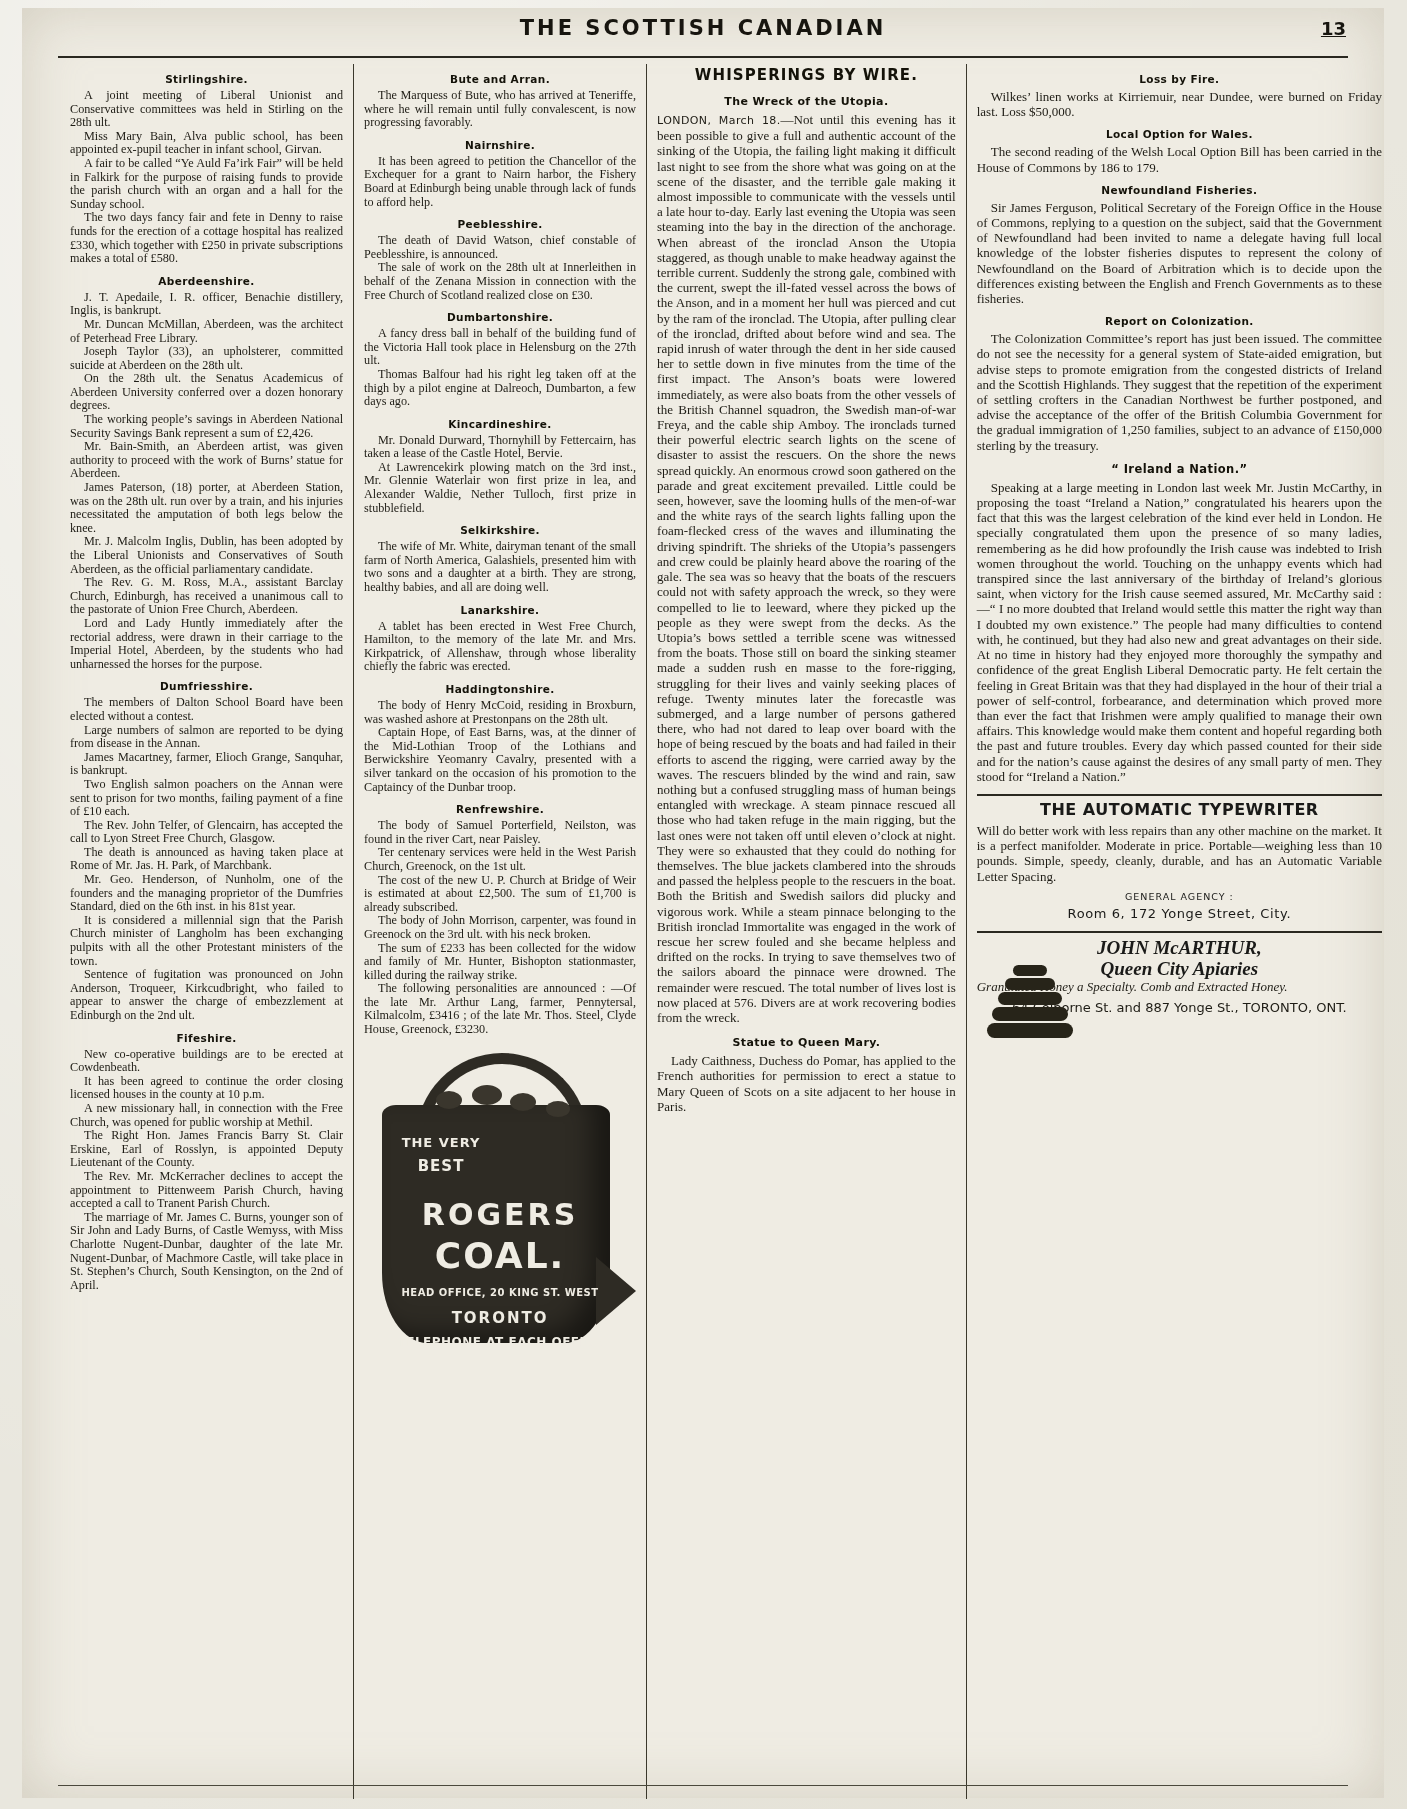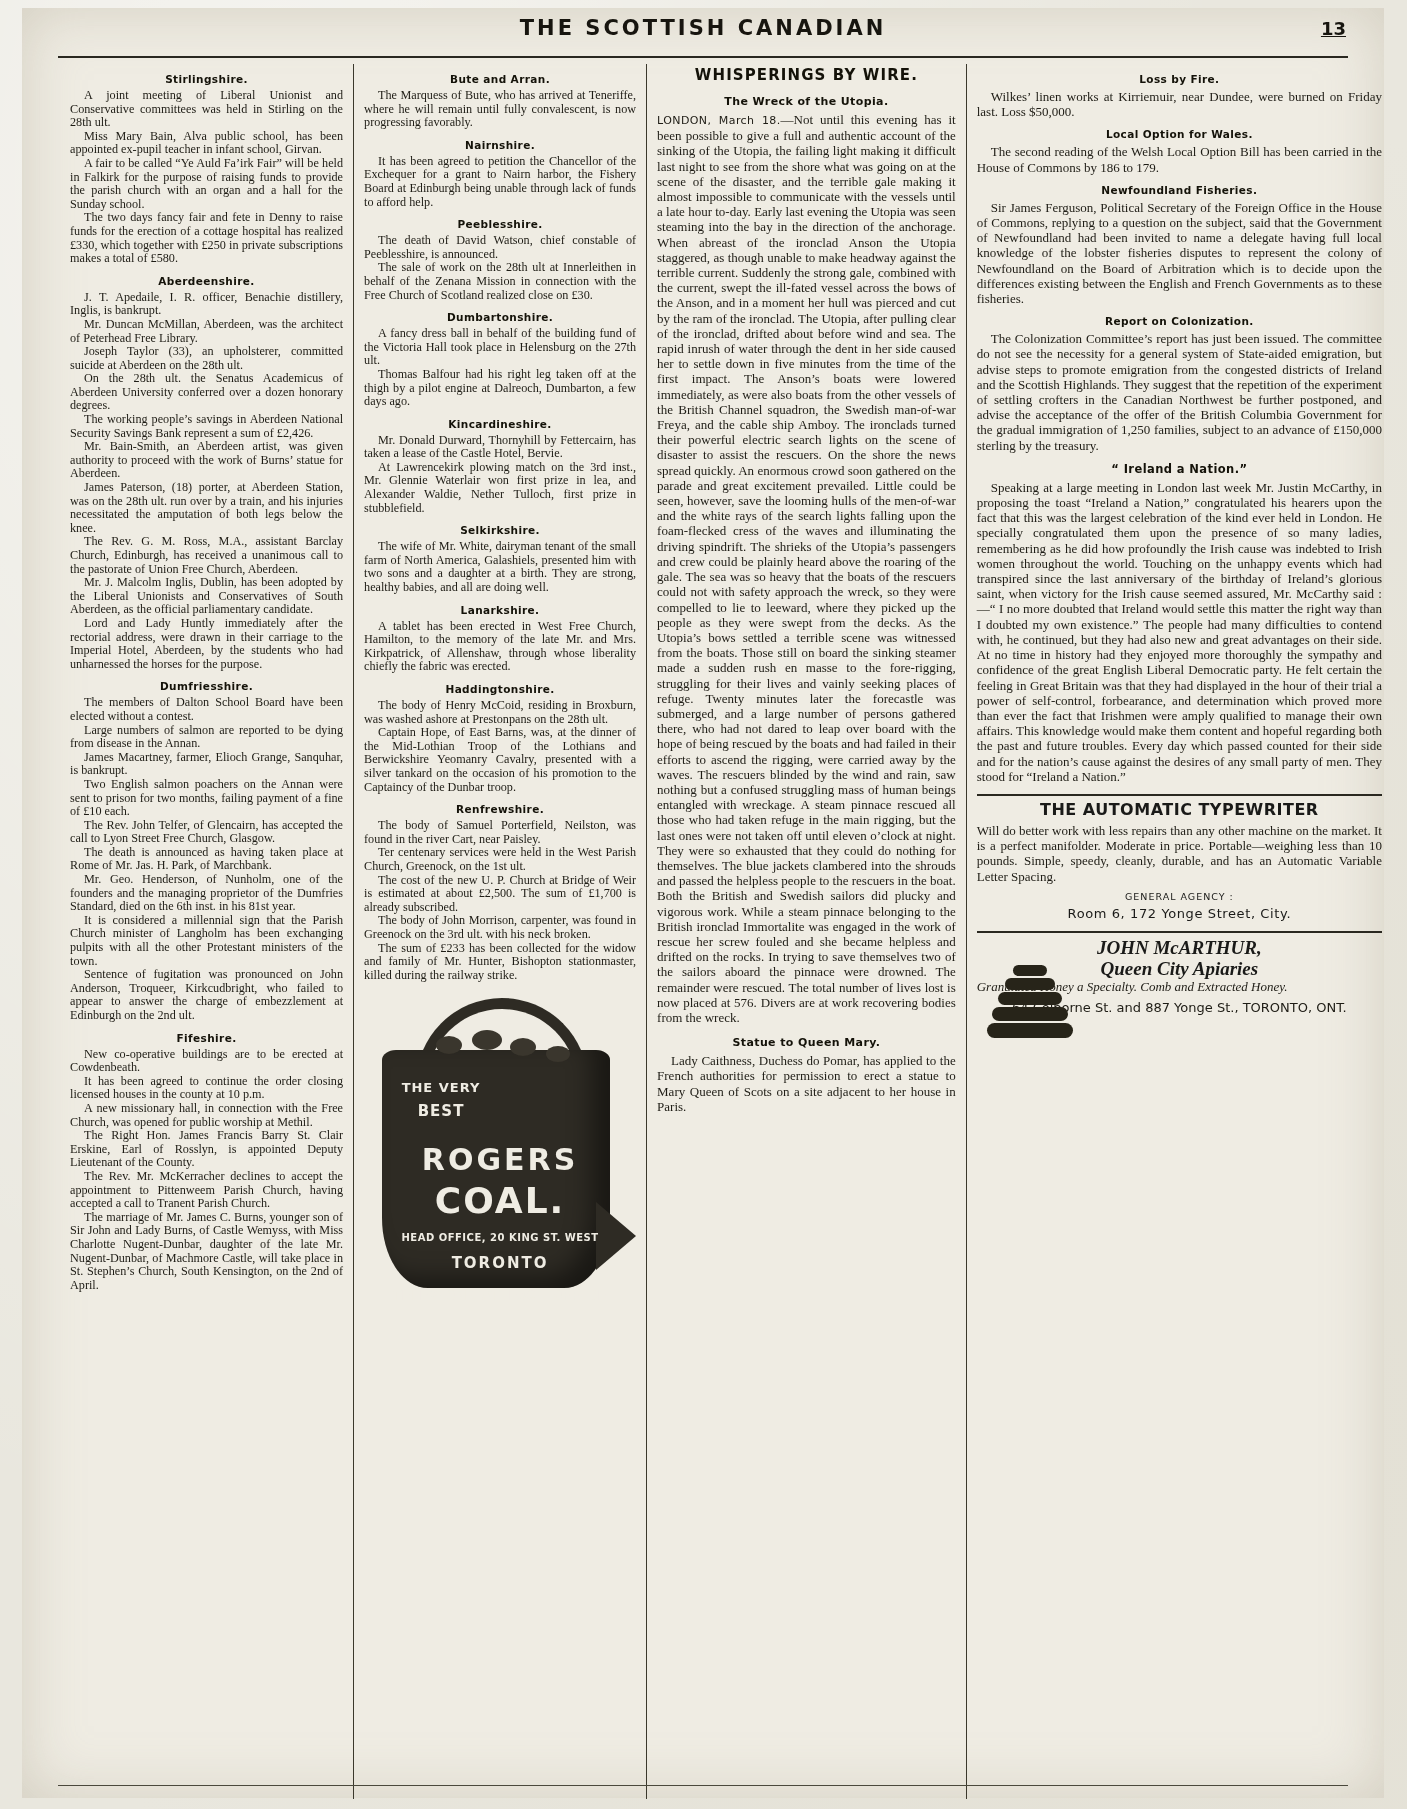--- a/index.html
+++ b/index.html
@@ -192,21 +192,21 @@
     font-family: "DejaVu Sans", sans-serif;
     font-weight: bold;
     letter-spacing: 1px;
   }
   .t-very { top: 88px; left: 22px; width: 110px; font-size: 13px; }
   .t-best { top: 110px; left: 22px; width: 110px; font-size: 15px; }
   .t-rogers { top: 150px; font-size: 30px; letter-spacing: 3px; }
   .t-coal { top: 188px; font-size: 36px; letter-spacing: 2px; }
   .t-office { top: 240px; font-size: 10px; letter-spacing: 0.5px; }
   .t-toronto { top: 262px; font-size: 15px; letter-spacing: 2px; }
-  .t-phone { top: 296px; font-size: 14px; letter-spacing: 0.5px; font-family: Liberation Mono, monospace; }
+  .t-phone { top: 288px; font-size: 12px; letter-spacing: 0.5px; }
   
   .ad-box { margin-top: 10px; }
   .ad-title {
     text-align: center;
     font-family: "DejaVu Sans", sans-serif;
     font-weight: bold;
     font-size: 16px;
     letter-spacing: 0.5px;
     margin-bottom: 4px;
   }
@@ -298,22 +298,22 @@
         </div>
         <div>
           <div class="head">Aberdeenshire.</div>
           <p>J. T. Apedaile, I. R. officer, Benachie distillery, Inglis, is bankrupt.</p>
           <p>Mr. Duncan McMillan, Aberdeen, was the architect of Peterhead Free Library.</p>
           <p>Joseph Taylor (33), an upholsterer, committed suicide at Aberdeen on the 28th ult.</p>
           <p>On the 28th ult. the Senatus Academicus of Aberdeen University conferred over a dozen honorary degrees.</p>
           <p>The working people’s savings in Aberdeen National Security Savings Bank represent a sum of £2,426.</p>
           <p>Mr. Bain-Smith, an Aberdeen artist, was given authority to proceed with the work of Burns’ statue for Aberdeen.</p>
           <p>James Paterson, (18) porter, at Aberdeen Station, was on the 28th ult. run over by a train, and his injuries necessitated the amputation of both legs below the knee.</p>
+          <p>Mr. J. Malcolm Inglis, Dublin, has been adopted by the Liberal Unionists and Conservatives of South Aberdeen, as the official parliamentary candidate.</p>
           <p>The Rev. G. M. Ross, M.A., assistant Barclay Church, Edinburgh, has received a unanimous call to the pastorate of Union Free Church, Aberdeen.</p>
-          <p>Mr. J. Malcolm Inglis, Dublin, has been adopted by the Liberal Unionists and Conservatives of South Aberdeen, as the official parliamentary candidate.</p>
           <p>Lord and Lady Huntly immediately after the rectorial address, were drawn in their carriage to the Imperial Hotel, Aberdeen, by the students who had unharnessed the horses for the purpose.</p>
         </div>
         <div>
           <div class="head">Dumfriesshire.</div>
           <p>The members of Dalton School Board have been elected without a contest.</p>
           <p>Large numbers of salmon are reported to be dying from disease in the Annan.</p>
           <p>James Macartney, farmer, Elioch Grange, Sanquhar, is bankrupt.</p>
           <p>Two English salmon poachers on the Annan were sent to prison for two months, failing payment of a fine of £10 each.</p>
           <p>The Rev. John Telfer, of Glencairn, has accepted the call to Lyon Street Free Church, Glasgow.</p>
           <p>The death is announced as having taken place at Rome of Mr. Jas. H. Park, of Marchbank.</p>
@@ -369,20 +369,21 @@
           <p>The body of Henry McCoid, residing in Broxburn, was washed ashore at Prestonpans on the 28th ult.</p>
           <p>Captain Hope, of East Barns, was, at the dinner of the Mid-Lothian Troop of the Lothians and Berwickshire Yeomanry Cavalry, presented with a silver tankard on the occasion of his promotion to the Captaincy of the Dunbar troop.</p>
         </div>
         <div>
           <div class="head">Renfrewshire.</div>
           <p>The body of Samuel Porterfield, Neilston, was found in the river Cart, near Paisley.</p>
           <p>Ter centenary services were held in the West Parish Church, Greenock, on the 1st ult.</p>
           <p>The cost of the new U. P. Church at Bridge of Weir is estimated at about £2,500. The sum of £1,700 is already subscribed.</p>
           <p>The body of John Morrison, carpenter, was found in Greenock on the 3rd ult. with his neck broken.</p>
           <p>The sum of £233 has been collected for the widow and family of Mr. Hunter, Bishopton stationmaster, killed during the railway strike.</p>
+          <p>The following personalities are announced : —Of the late Mr. Arthur Lang, farmer, Pennytersal, Kilmalcolm, £3416 ; of the late Mr. Thos. Steel, Clyde House, Greenock, £3230.</p>
         </div>
 
         <div class="coal-ad">
           <div class="coal-art">
             <div class="handle"></div>
             <div class="scuttle"></div>
             <div class="coal-lump" style="left:72px; top:44px; width:26px; height:18px;"></div>
             <div class="coal-lump" style="left:108px; top:38px; width:30px; height:20px;"></div>
             <div class="coal-lump" style="left:146px; top:46px; width:26px; height:18px;"></div>
             <div class="coal-lump" style="left:182px; top:54px; width:24px; height:16px;"></div>

